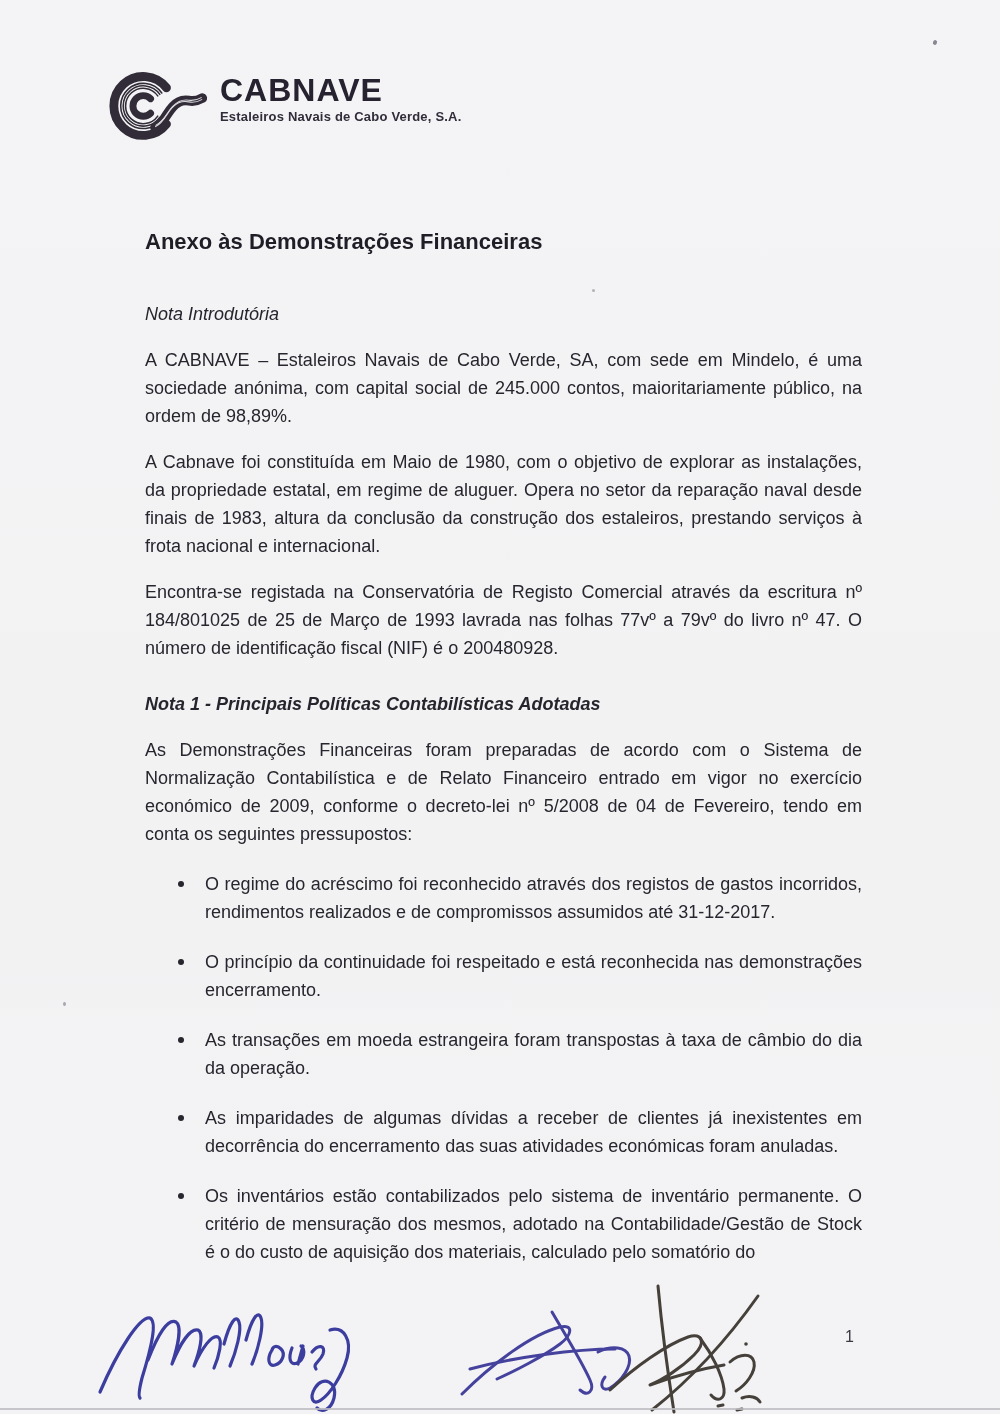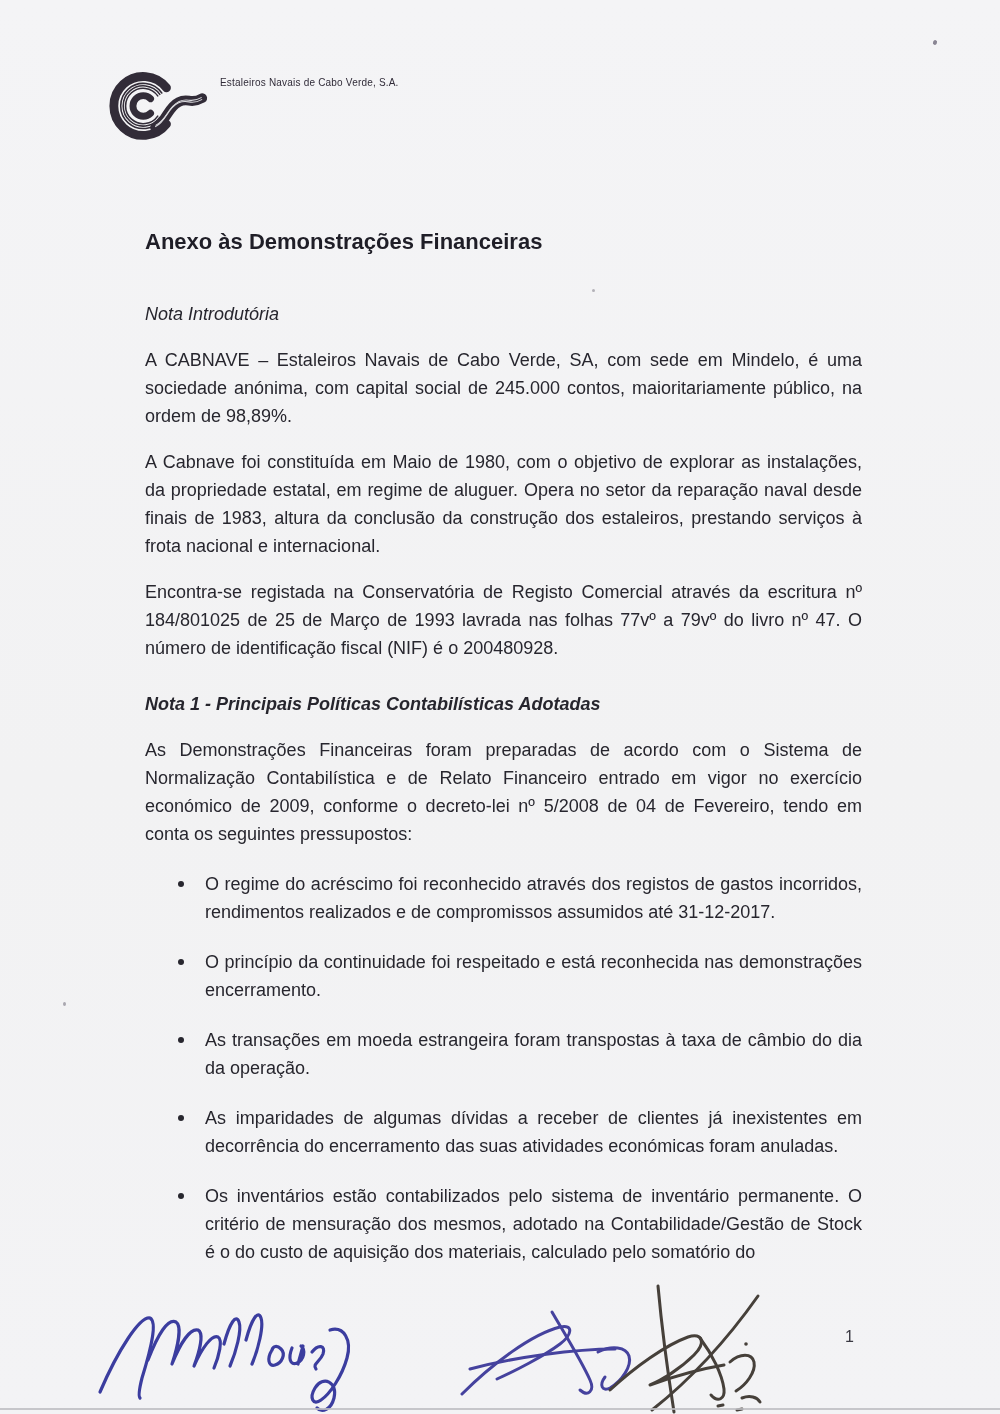--- a/index.html
+++ b/index.html
@@ -11,21 +11,21 @@
   .page {
     position: relative; width: 1000px; height: 1414px; overflow: hidden;
     background: linear-gradient(180deg, #f4f4f6 0%, #f2f2f3 55%, #f3f3f5 100%);
     color: #27262e;
   }
   
   .letterhead { position: absolute; left: 106px; top: 64px; display: flex; align-items: flex-start; }
   .logo-mark { width: 108px; height: 82px; flex: 0 0 auto; }
   .logo-text { margin-left: 6px; margin-top: 10px; }
   .wordmark { font-size: 32px; font-weight: bold; letter-spacing: 1px; color: #272230; line-height: 1; }
-  .tagline  { font-size: 10px; font-weight: normal; color: #312c39; margin-top: 3px; letter-spacing: 0.2px; }
+  .tagline  { font-size: 13px; font-weight: bold; color: #312c39; margin-top: 3px; letter-spacing: 0.2px; }
   
   .content { position: absolute; left: 145px; top: 228px; width: 717px; }
   .doc-title { font-size: 22px; font-weight: bold; color: #1f1e27; margin: 0; line-height: 28px; }
   .doc-period { font-size: 15px; margin-top: 8px; line-height: 22px; color: #2b2a33; }
   .note-heading { font-style: italic; font-weight: normal; font-size: 18px; margin: 46px 0 0 0; line-height: 24px; color: #26252d; }
   .note-heading.note1 { margin-top: 30px; font-weight: bold; }
   .content p { font-size: 18px; line-height: 28px; text-align: justify; margin: 18px 0 0 0; color: #27262e; }
   .content p.lead-after-heading { margin-top: 20px; }
   .assumptions { list-style: none; margin: 22px 0 0 0; padding: 0 0 0 60px; }
   .assumptions li {
@@ -59,20 +59,21 @@
         <path d="M52.7,31.7 A18,18 0 1 0 52.7,52.3" stroke-width="1.6"></path>
         <path d="M45.4,34.6 A10.5,10.5 0 1 0 45.4,49.4" stroke-width="7"></path>
         <path d="M50,64 C62,58 62,44 74,38 C84,33 86,41 98,34" stroke-width="10"></path>
       </g>
       <g stroke="#d9d9dd" stroke-width="1.1">
         <path d="M51,61.5 C62.5,55.5 62.5,43.5 74.5,37.5 C84,33 86,40 97,33.5"></path>
         <path d="M50.5,63 C62,57 62,44.5 74,38.8 C84,34.5 86,42 97.5,35.5"></path>
       </g>
     </svg>
     <div class="logo-text">
+      <div class="wordmark">CABNAVE</div>
       <div class="tagline">Estaleiros Navais de Cabo Verde, S.A.</div>
     </div>
   </header>
 
   <main class="content">
     <h1 class="doc-title">Anexo às Demonstrações Financeiras</h1>
 
     <h2 class="note-heading">Nota Introdutória</h2>
     <p class="lead-after-heading">A CABNAVE – Estaleiros Navais de Cabo Verde, SA, com sede em Mindelo, é uma sociedade anónima, com capital social de 245.000 contos, maioritariamente público, na ordem de 98,89%.</p>
     <p>A Cabnave foi constituída em Maio de 1980, com o objetivo de explorar as instalações, da propriedade estatal, em regime de aluguer. Opera no setor da reparação naval desde finais de 1983, altura da conclusão da construção dos estaleiros, prestando serviços à frota nacional e internacional.</p>

